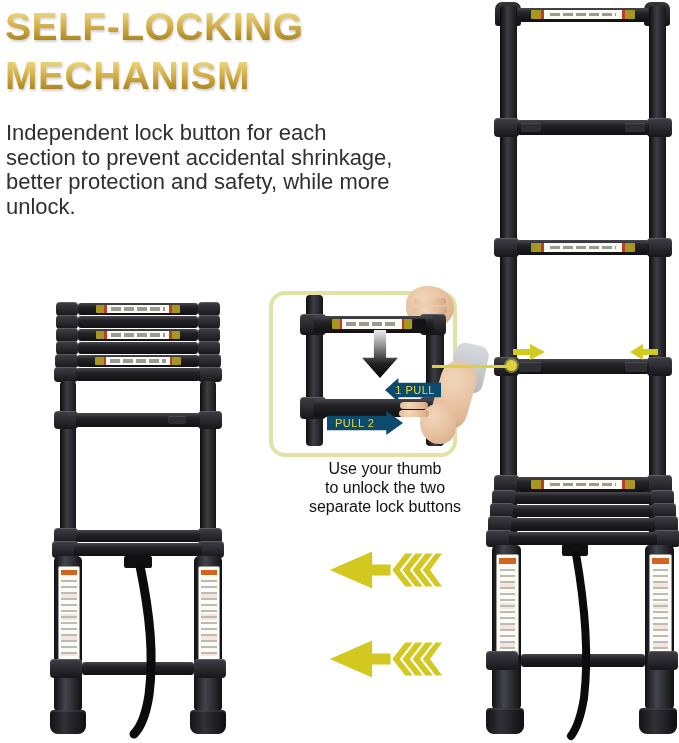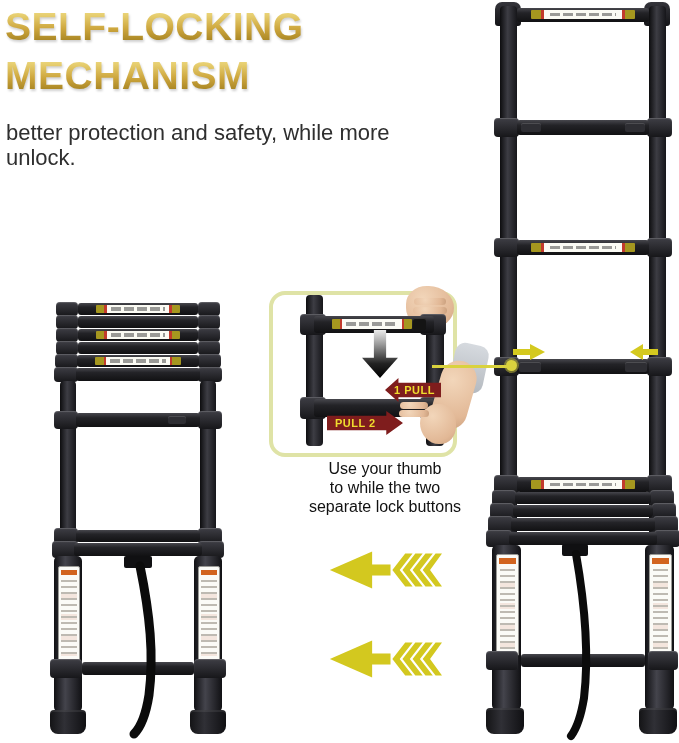--- a/index.html
+++ b/index.html
@@ -38,21 +38,21 @@
         border-radius:4px 4px 8px 8px;box-shadow:inset 0 2px 0 rgba(255,255,255,.08);}
   .buckle{position:absolute;background:#101012;border-radius:2px;}
   .strap{position:absolute;left:0;top:0;pointer-events:none;}
 
   
   .inset-box{position:absolute;left:269px;top:291px;width:180px;height:158px;background:#fff;
              border:4px solid #dfe3a6;border-radius:16px;}
   .down-arrow{position:absolute;left:362px;top:330px;width:36px;height:48px;
               background:linear-gradient(180deg,#ececec 0%,#9a9a9a 30%,#222 70%,#000 100%);
               clip-path:polygon(33% 0,67% 0,67% 58%,100% 58%,50% 100%,0 58%,33% 58%);}
-  .pull{position:absolute;background:#7f1d1d;color:#f0dc2e;font-weight:bold;font-size:11px;
+  .pull{position:absolute;background:#0c4a6e;color:#f0dc2e;font-weight:normal;font-size:11px;
         line-height:24px;letter-spacing:.5px;white-space:nowrap;}
   .pull1{left:385px;top:378px;width:56px;height:24px;text-align:right;padding-right:6px;box-sizing:border-box;
          clip-path:polygon(0 50%,24% 0,24% 20%,100% 20%,100% 80%,24% 80%,24% 100%);}
   .pull2{left:327px;top:411px;width:76px;height:24px;padding-left:8px;box-sizing:border-box;
          clip-path:polygon(0 20%,78% 20%,78% 0,100% 50%,78% 100%,78% 80%,0 80%);}
   .skin{position:absolute;background:radial-gradient(circle at 35% 30%,#f2d6ba,#e2b896 70%,#caa07e);}
   .sleeve{position:absolute;background:linear-gradient(180deg,#d6dadf,#b4b9bf);border-radius:10px;}
 
   .caption{position:absolute;left:288px;top:459px;width:194px;text-align:center;
            font-size:16px;line-height:19px;color:#111;}
@@ -67,20 +67,22 @@
 <body>
 
 <div class="canvas">
 
   <h1 class="headline" style="margin:0;">
     <span class="gold">SELF-LOCKING</span>
     <span class="gold">MECHANISM</span>
   </h1>
 
   <div class="description">
+    <div>Independent lock button for each</div>
+    <div>section to prevent accidental shrinkage,</div>
     <div>better protection and safety, while more</div>
     <div>unlock.</div>
   </div>
 
   <div class="abs" style="inset:0;">
 
     <div class="collar" style="left:56px;top:302px;width:22px;height:14px;"></div>
     <div class="collar" style="left:198px;top:302px;width:22px;height:14px;"></div>
     <div class="rung" style="left:78px;top:303px;width:120px;height:12px;"></div>
     <div class="rlabel" style="left:96px;top:305px;width:84px;height:8px;"></div>
@@ -232,21 +234,21 @@
     <div class="skin" style="left:399px;top:410px;width:30px;height:7px;border-radius:4px;"></div>
 
     <div class="down-arrow"></div>
 
     <div class="pull pull1">1 PULL</div>
     <div class="pull pull2">PULL 2</div>
   </div>
 
   <div class="caption">
     <div>Use your thumb</div>
-    <div>to while the two</div>
+    <div>to unlock the two</div>
     <div>separate lock buttons</div>
   </div>
 
   <div class="callout-line"></div>
   <div class="callout-dot"></div>
 
   <svg class="arrow" style="left:513px;top:343px;" width="32" height="18" viewBox="0 0 32 18">
     <polygon fill="#d4c91f" points="0,6 17,6 17,1 32,9 17,17 17,12 0,12"></polygon>
   </svg>
   <svg class="arrow" style="left:630px;top:343px;" width="28" height="18" viewBox="0 0 28 18">

